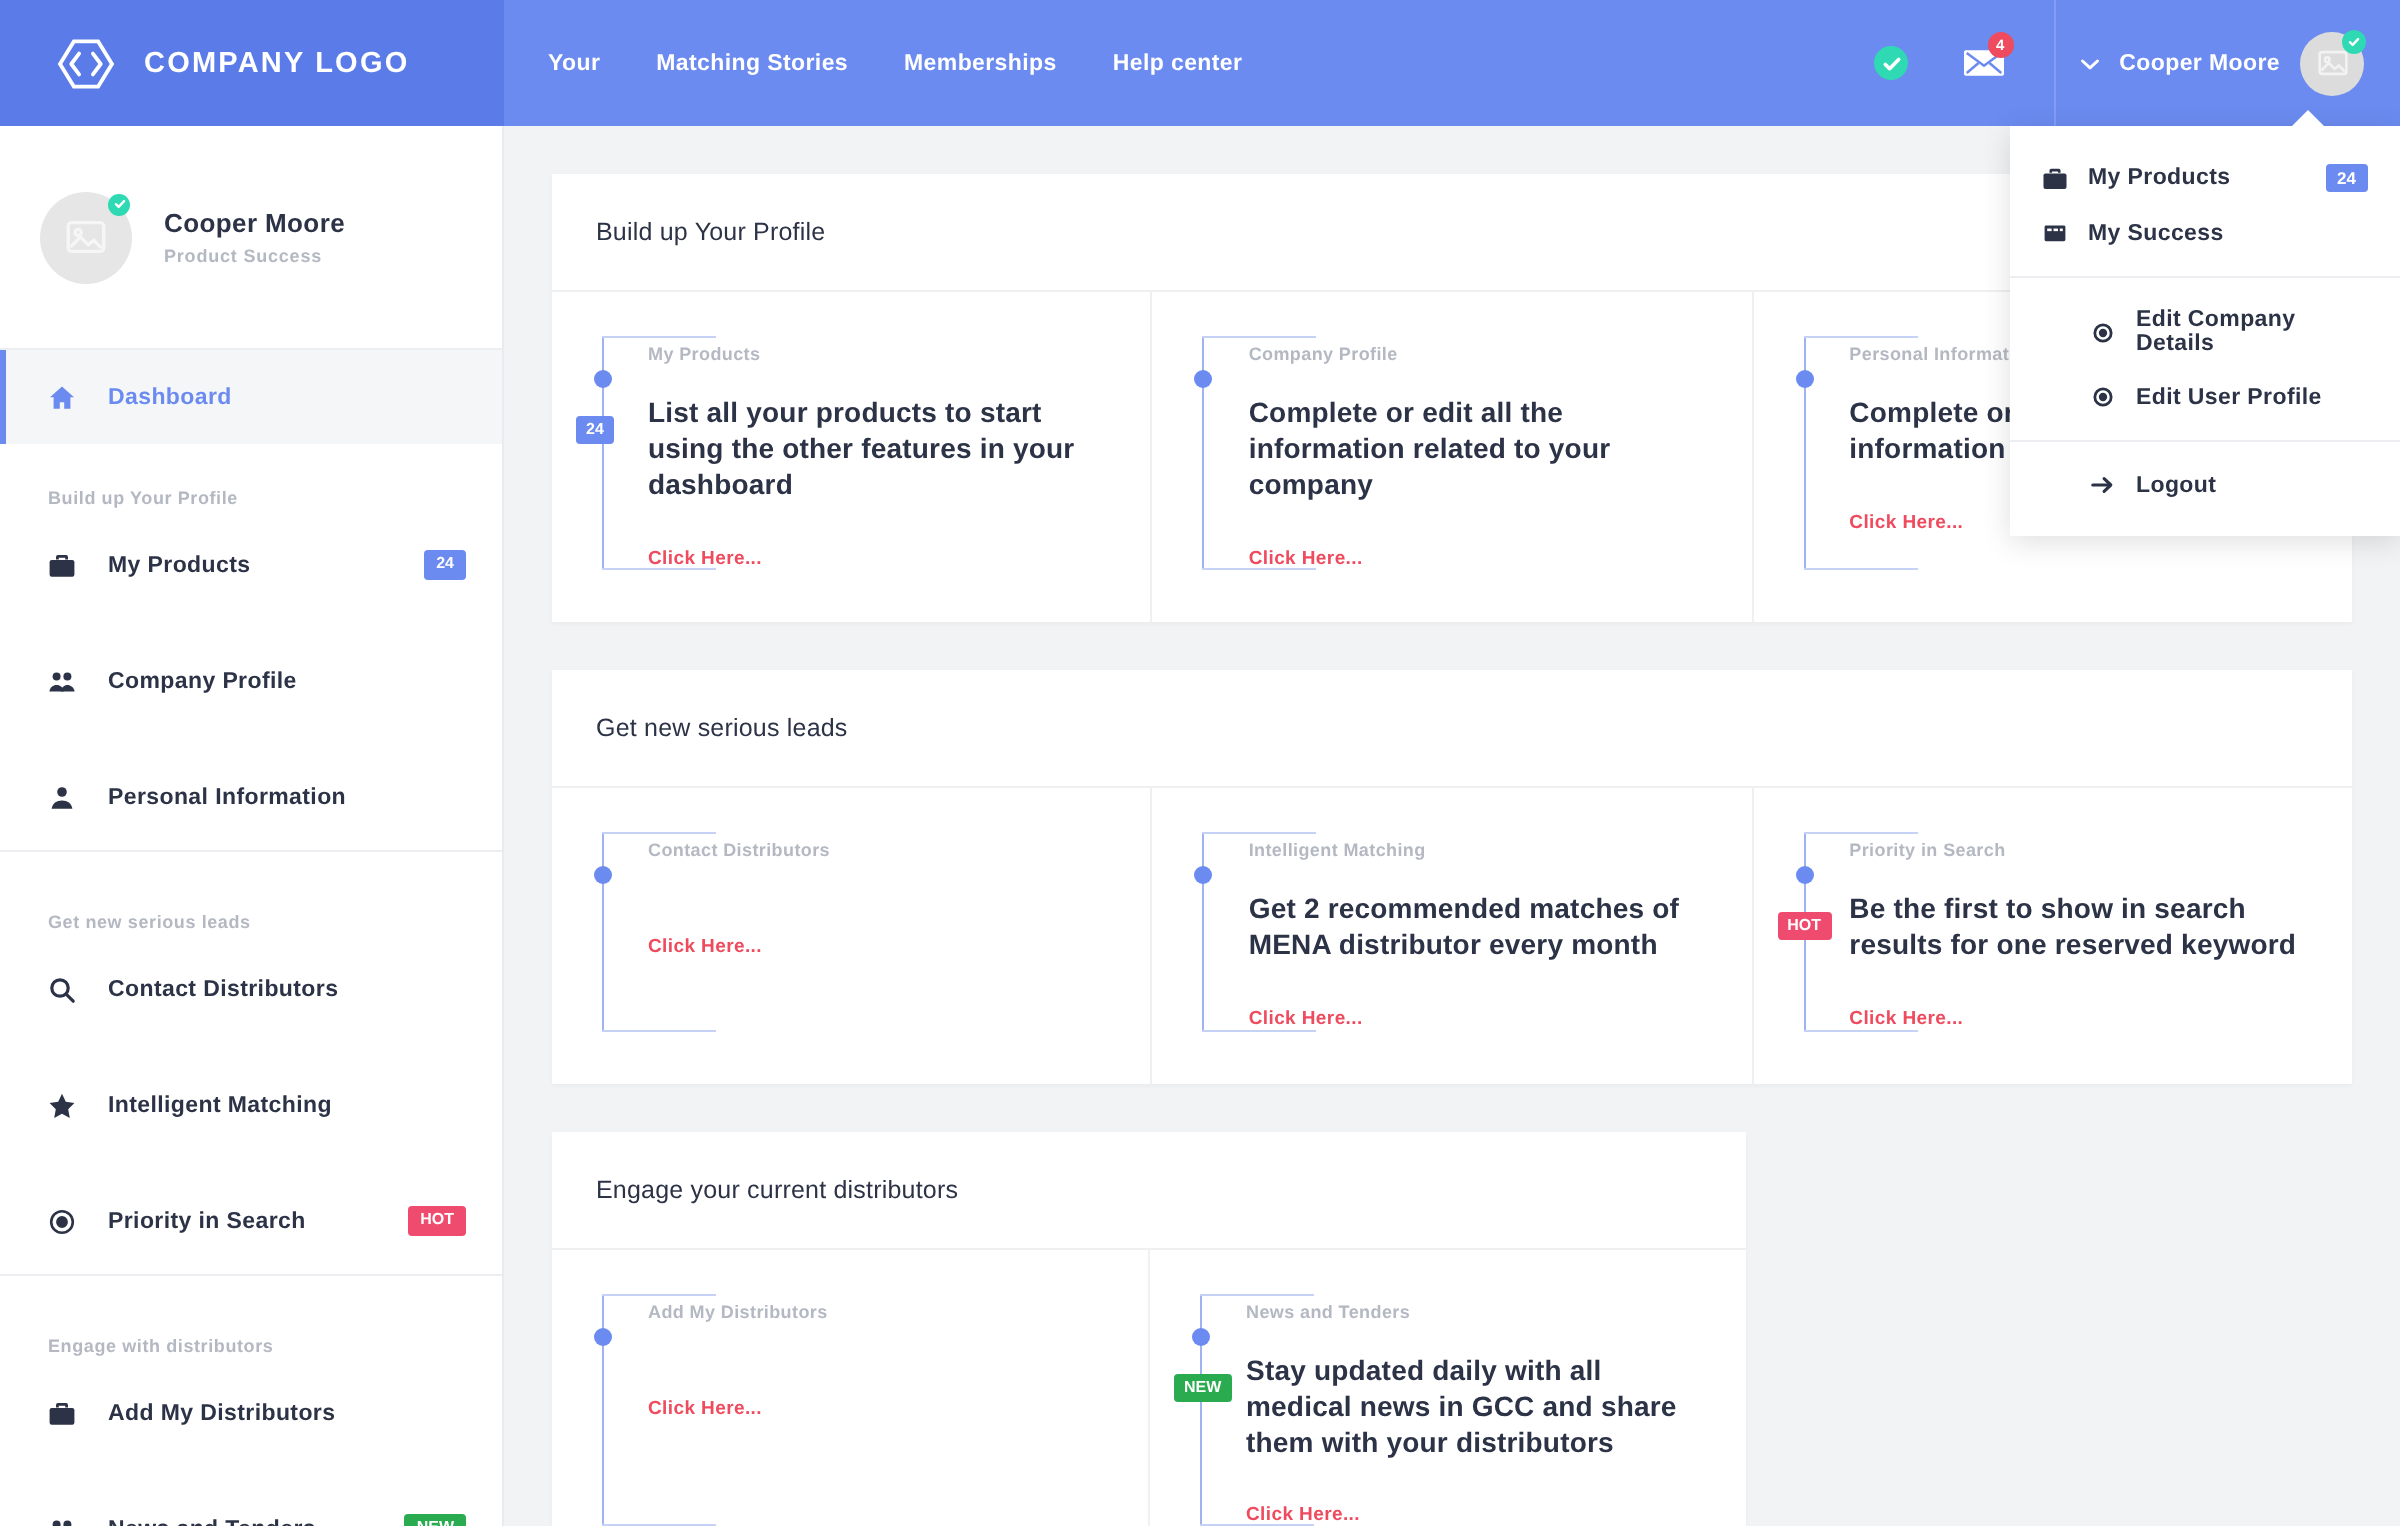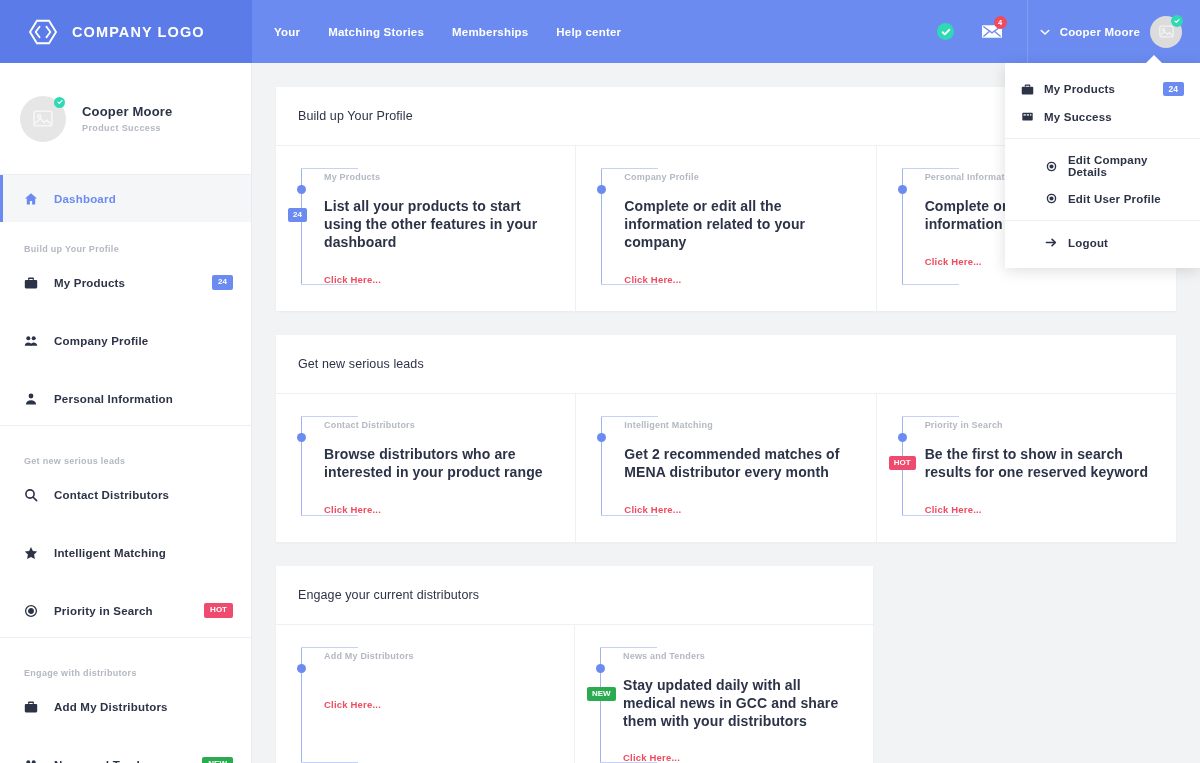--- a/index.html
+++ b/index.html
@@ -521,21 +521,20 @@
     <div class="section-title">Get new serious leads</div>
     <div class="cards">
 
       <div class="card">
         <div class="timeline"></div>
         <div class="tl-top"></div>
         <div class="tl-bot"></div>
         <div class="tl-dot"></div>
         <div class="card-inner">
           <div class="card-kicker">Contact Distributors</div>
-          <div class="card-desc">Browse distributors who are interested in your product range</div>
           <a class="card-link">Click Here...</a>
         </div>
       </div>
 
       <div class="card">
         <div class="timeline"></div>
         <div class="tl-top"></div>
         <div class="tl-bot"></div>
         <div class="tl-dot"></div>
         <div class="card-inner">

